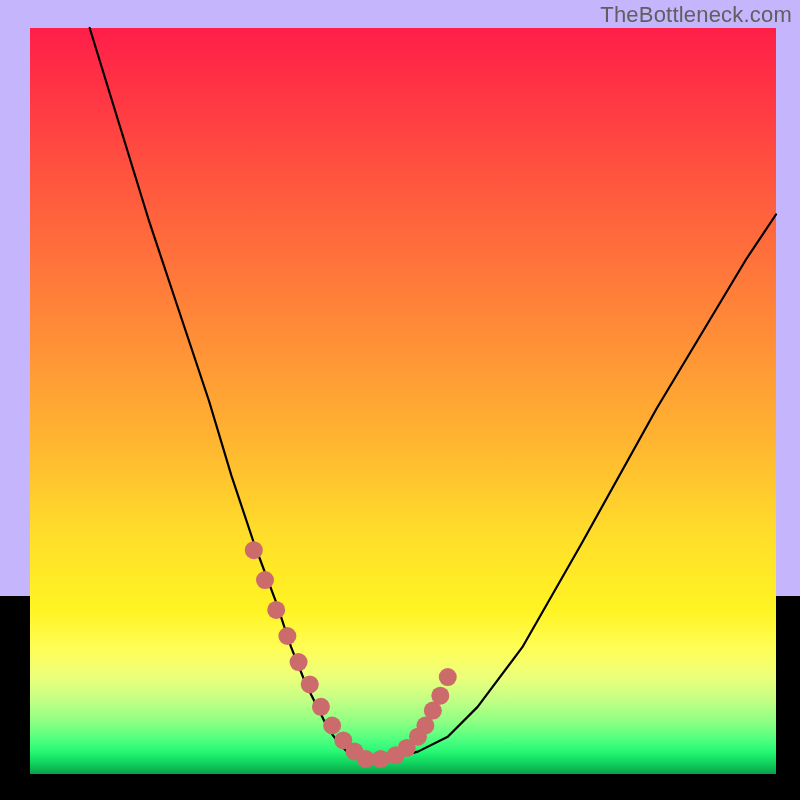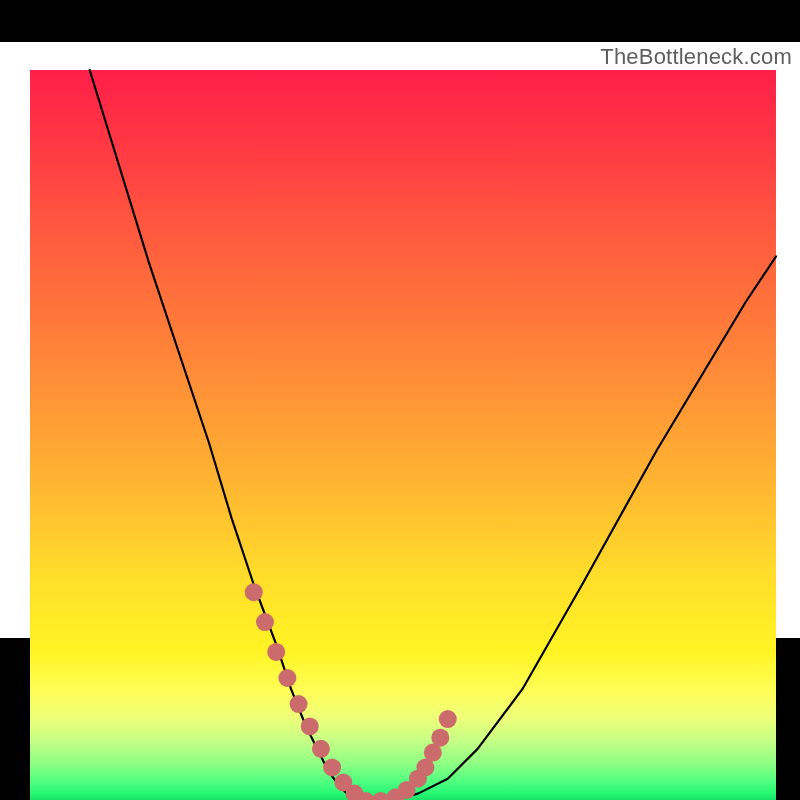--- a/index.html
+++ b/index.html
@@ -10,22 +10,21 @@
     background: #000;
     font-family: Arial, Helvetica, sans-serif;
     overflow: hidden;
   }
   .frame {
     position: absolute;
     left: 0;
     top: 0;
     width: 800px;
     height: 596px;
-    background: #ffffff;
-    margin-top: 42px;
+    background: #c4b5fd;
   }
   .plot-area {
     position: absolute;
     left: 30px;
     top: 28px;
     width: 746px;
     height: 746px;
     
     background: linear-gradient(
       to bottom,

